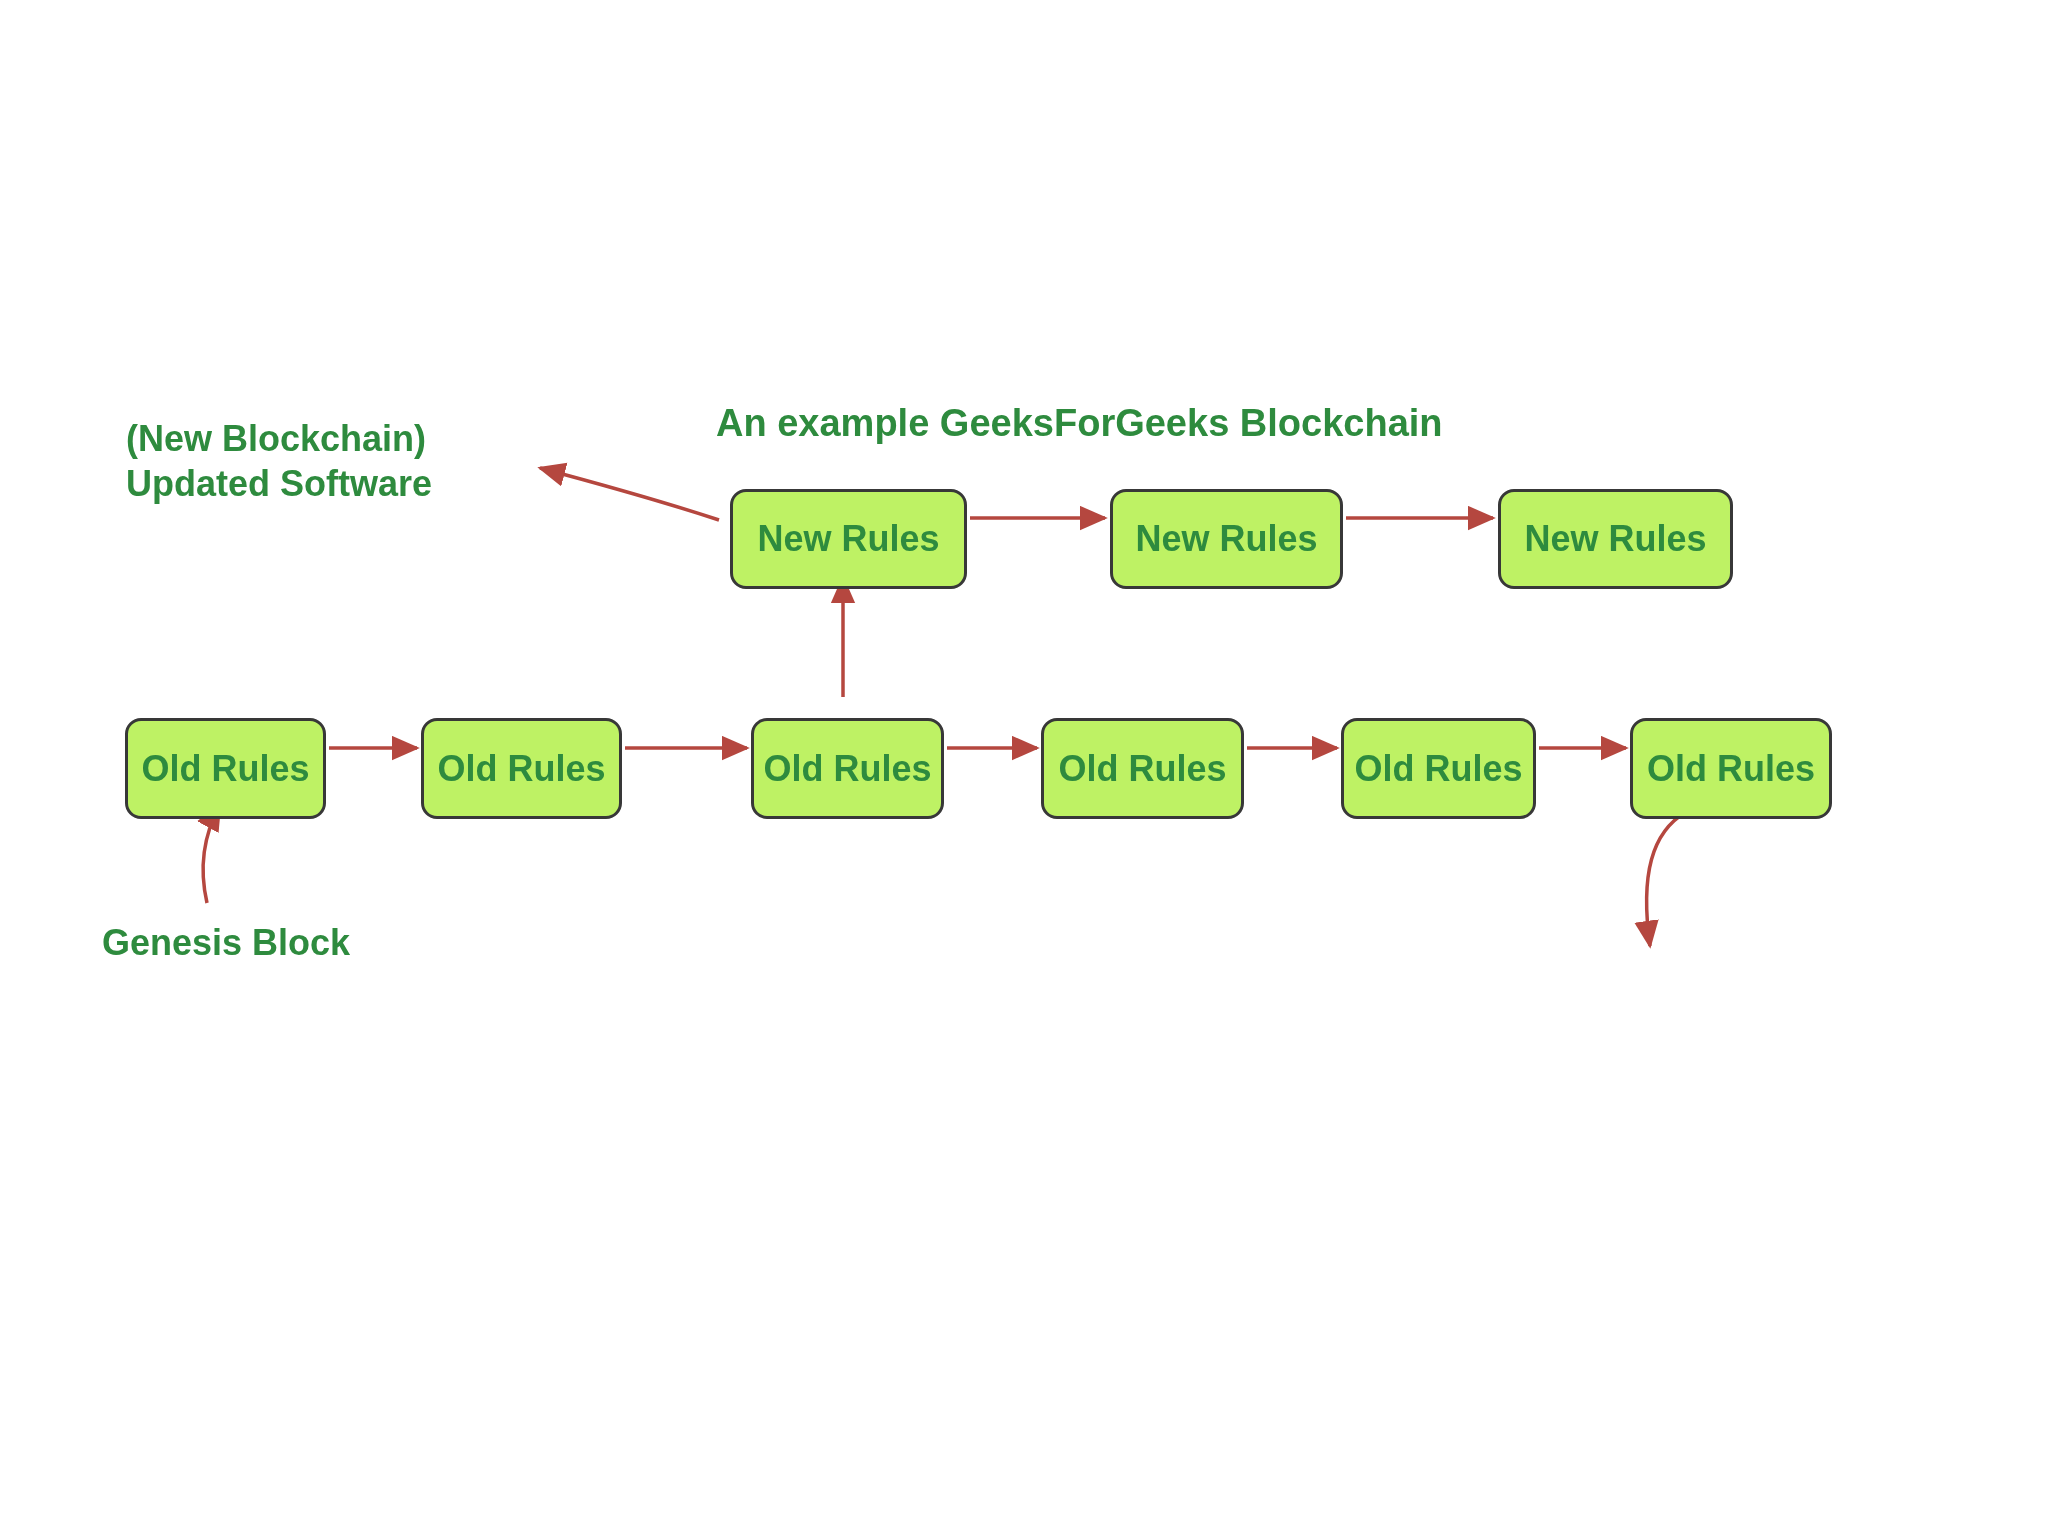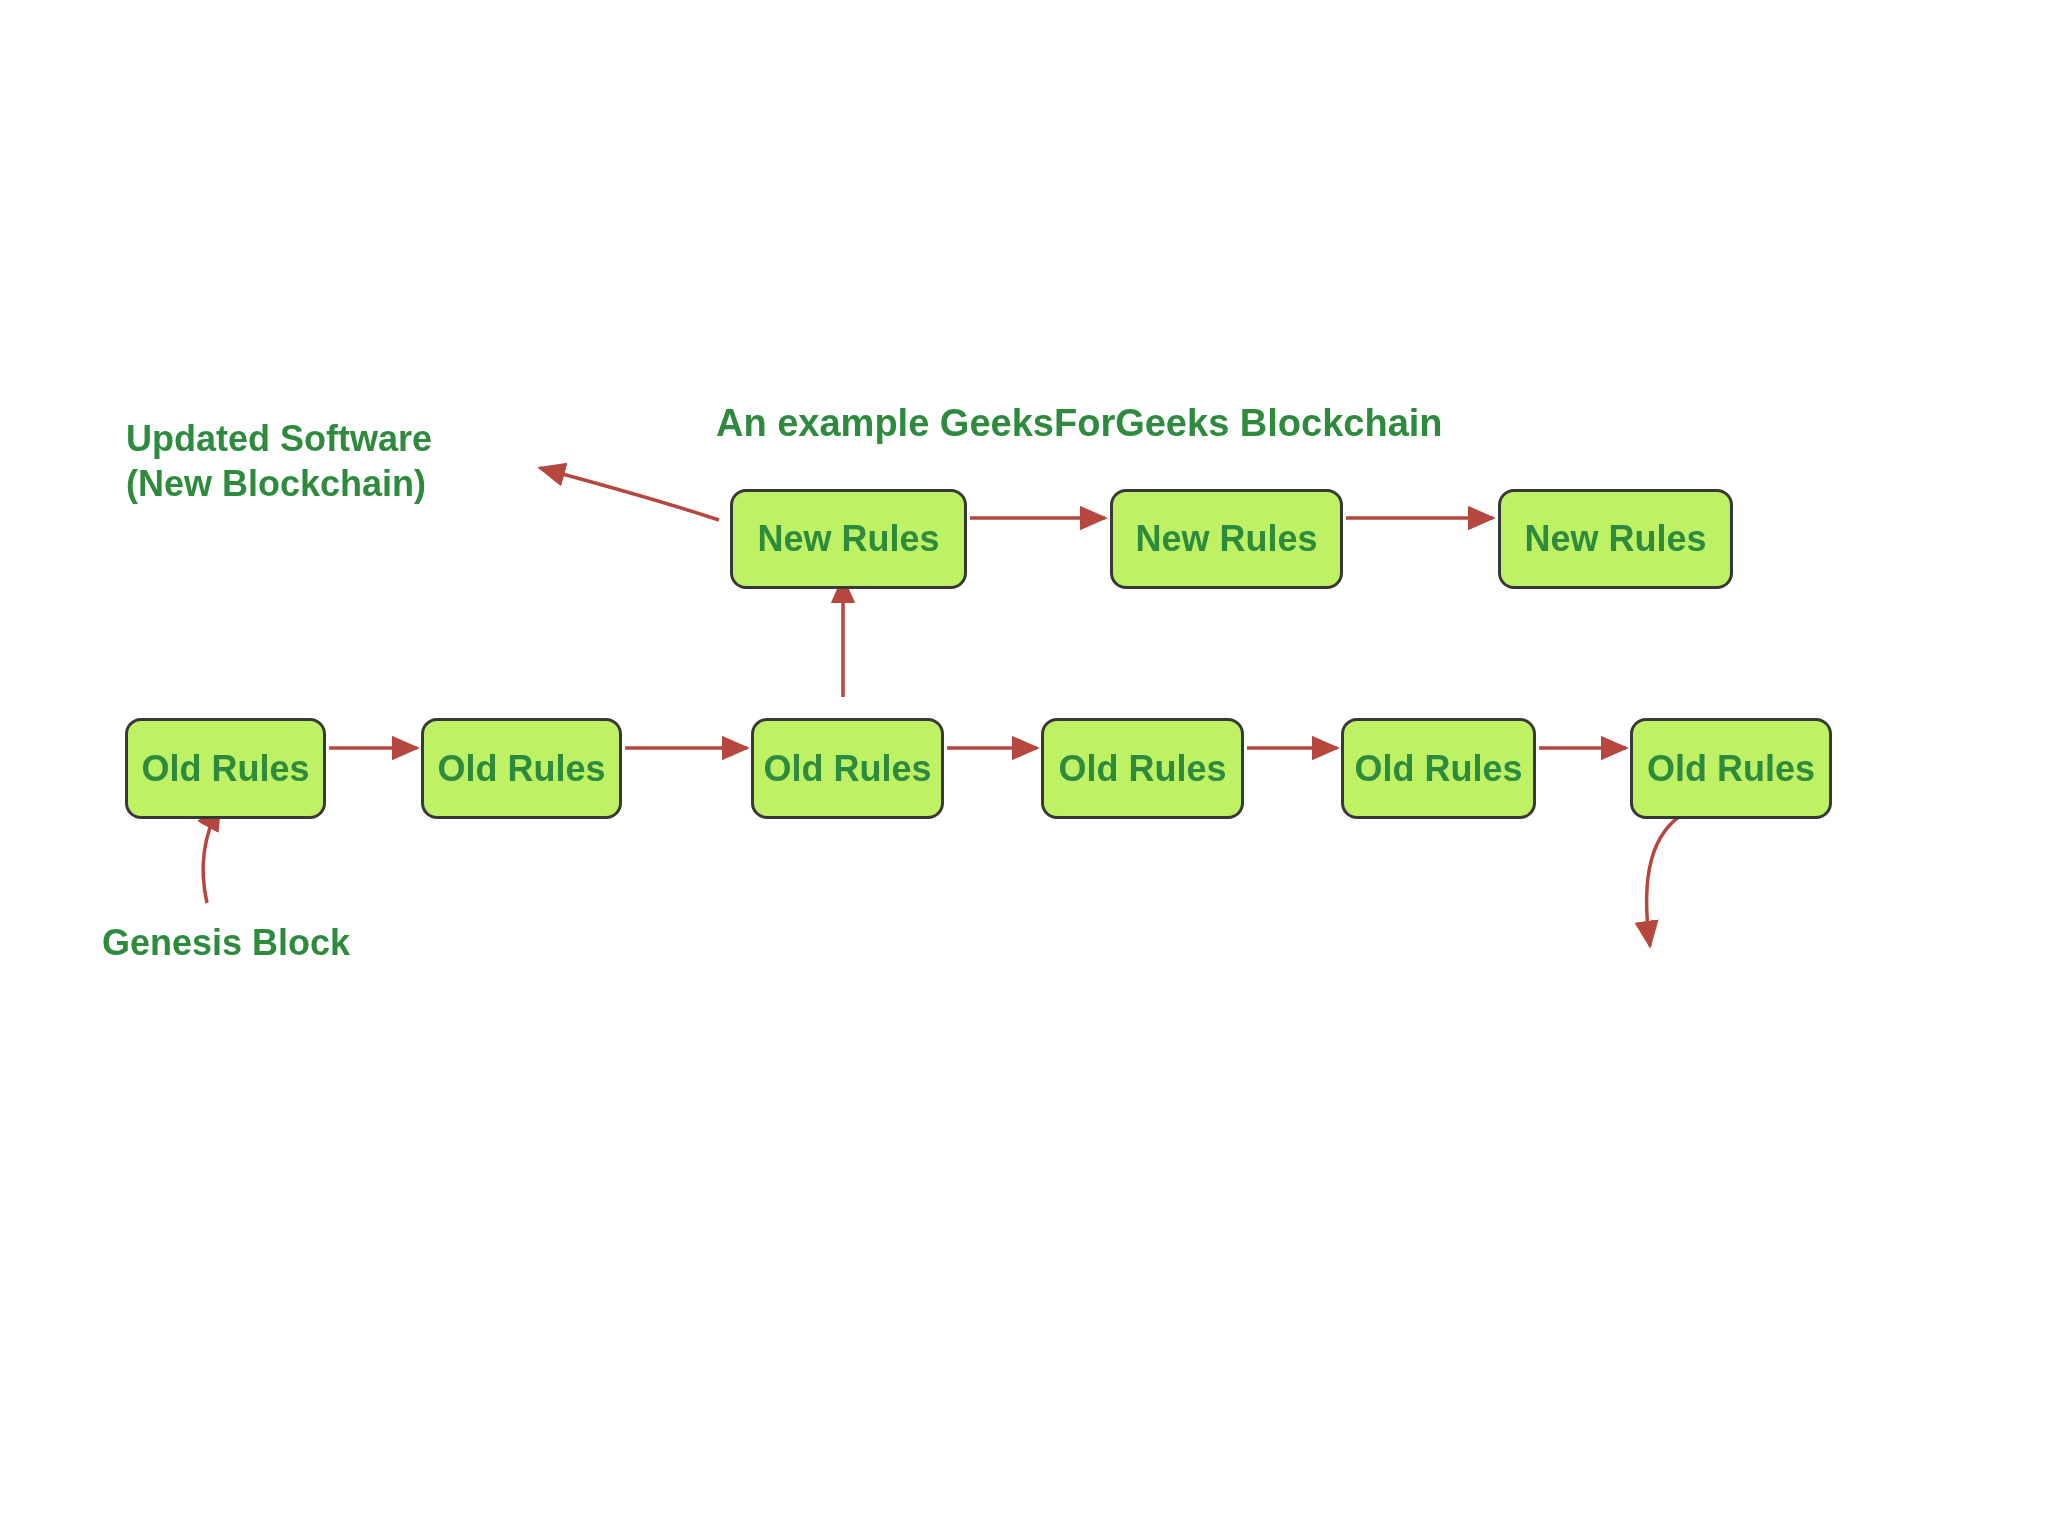--- a/index.html
+++ b/index.html
@@ -117,20 +117,20 @@
   <div class="node nr3">New Rules</div>
 
   <div class="node or1">Old Rules</div>
   <div class="node or2">Old Rules</div>
   <div class="node or3">Old Rules</div>
   <div class="node or4">Old Rules</div>
   <div class="node or5">Old Rules</div>
   <div class="node or6">Old Rules</div>
 
   <div class="annotation updated-software">
+    <div>(New Blockchain)</div>
     <div>Updated Software</div>
-    <div>(New Blockchain)</div>
   </div>
 
   <div class="annotation genesis-block">Genesis Block</div>
 
 
 </div>
 
 </body></html>

